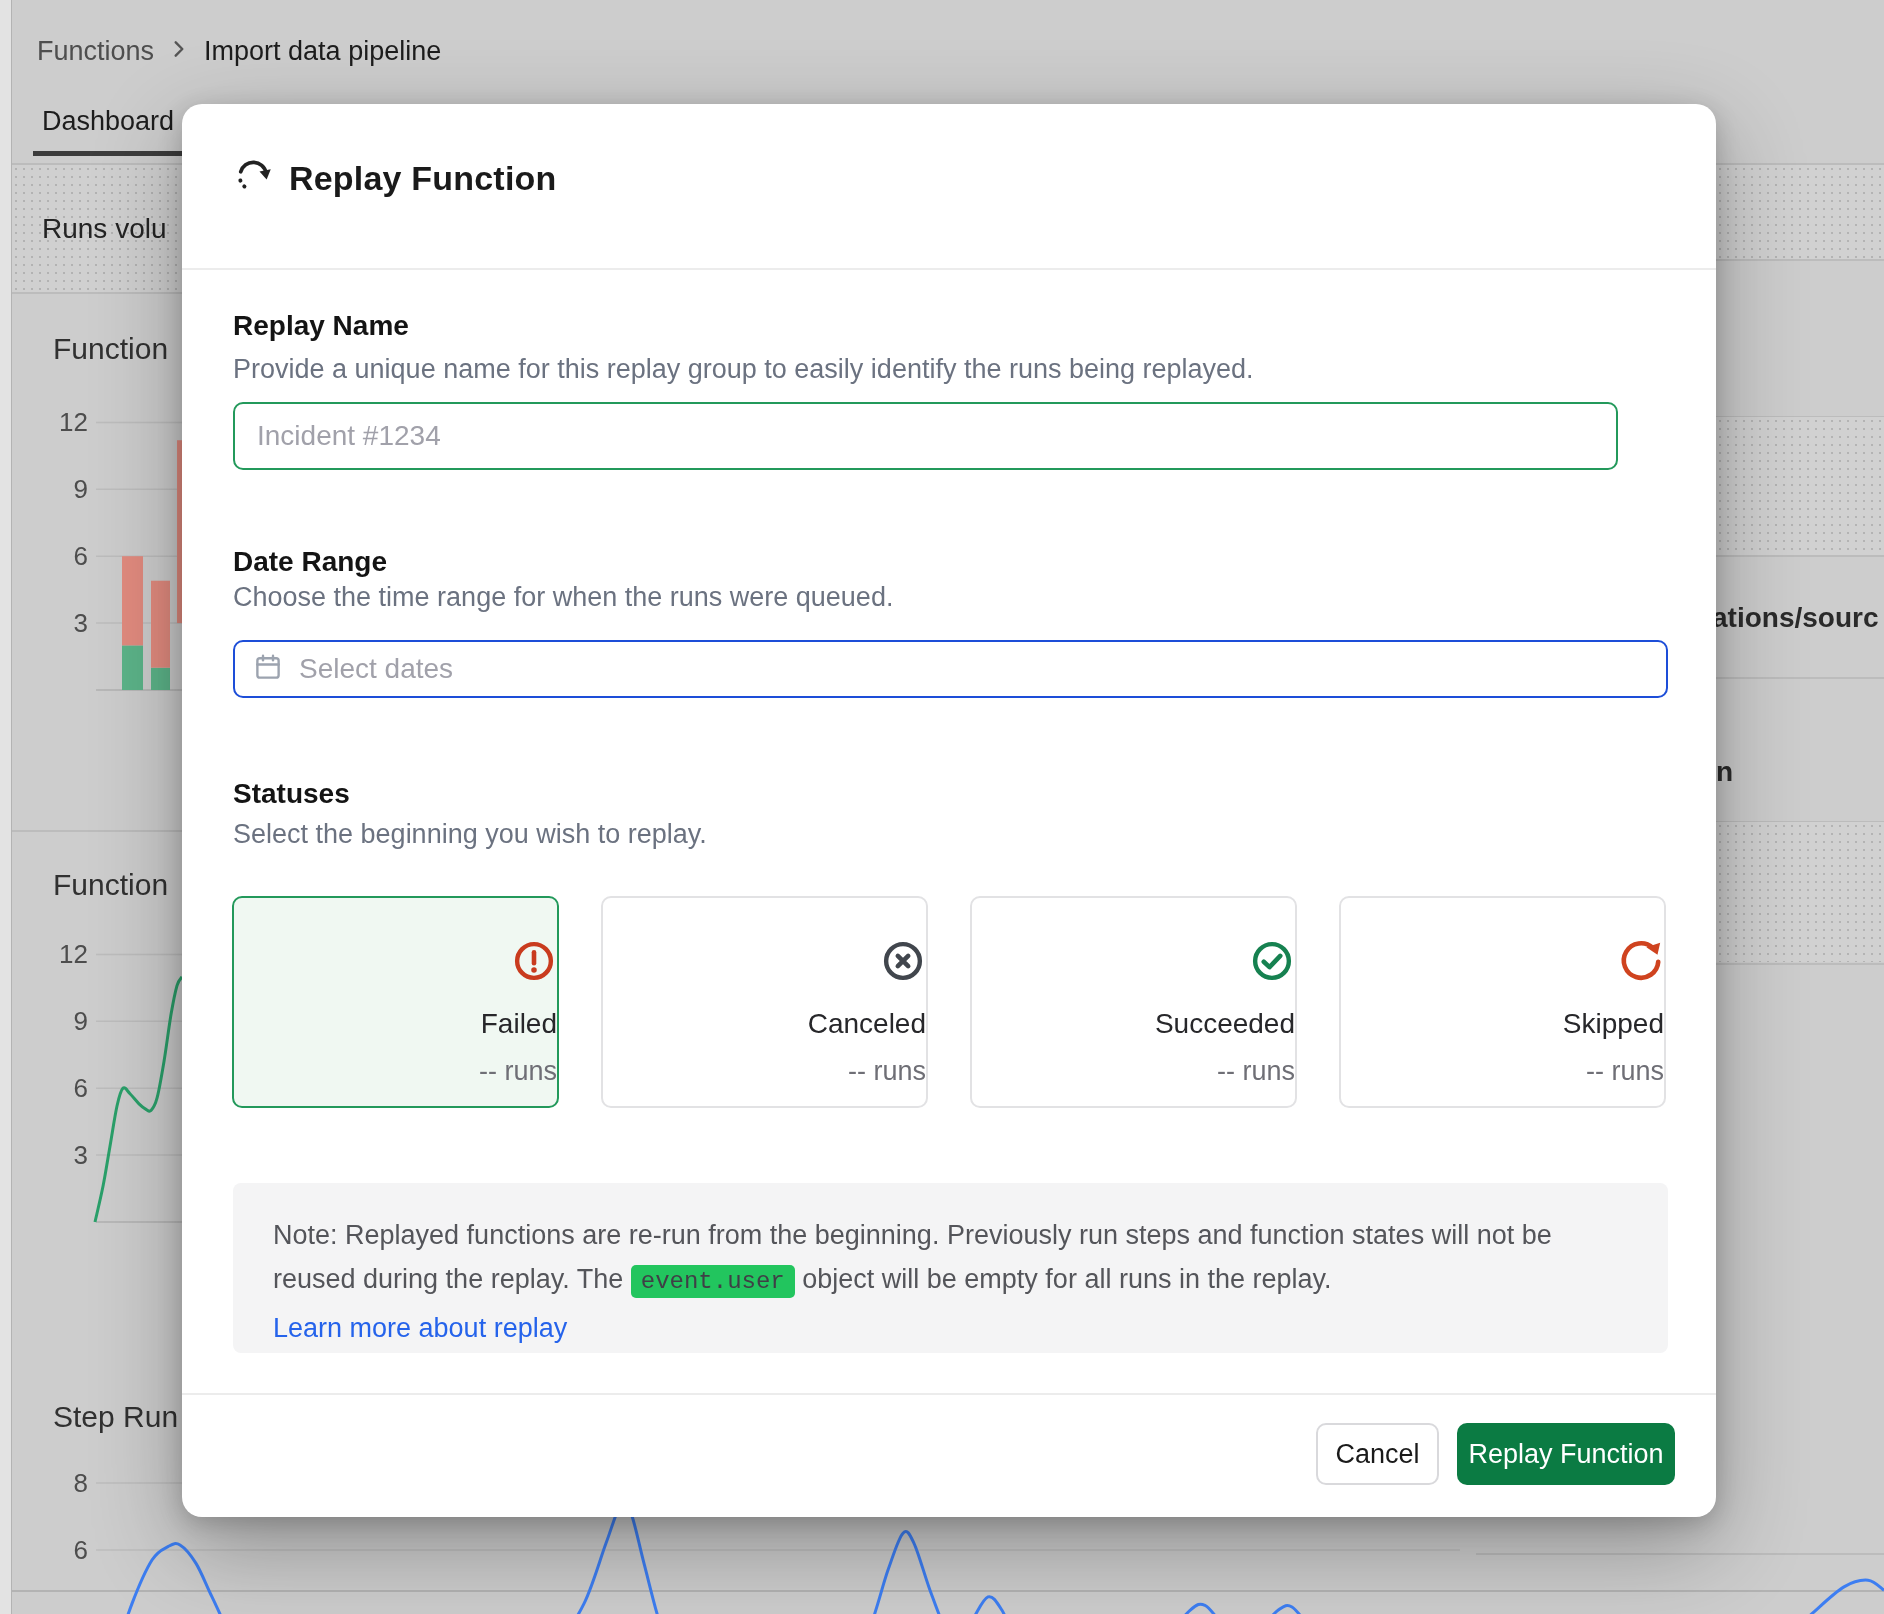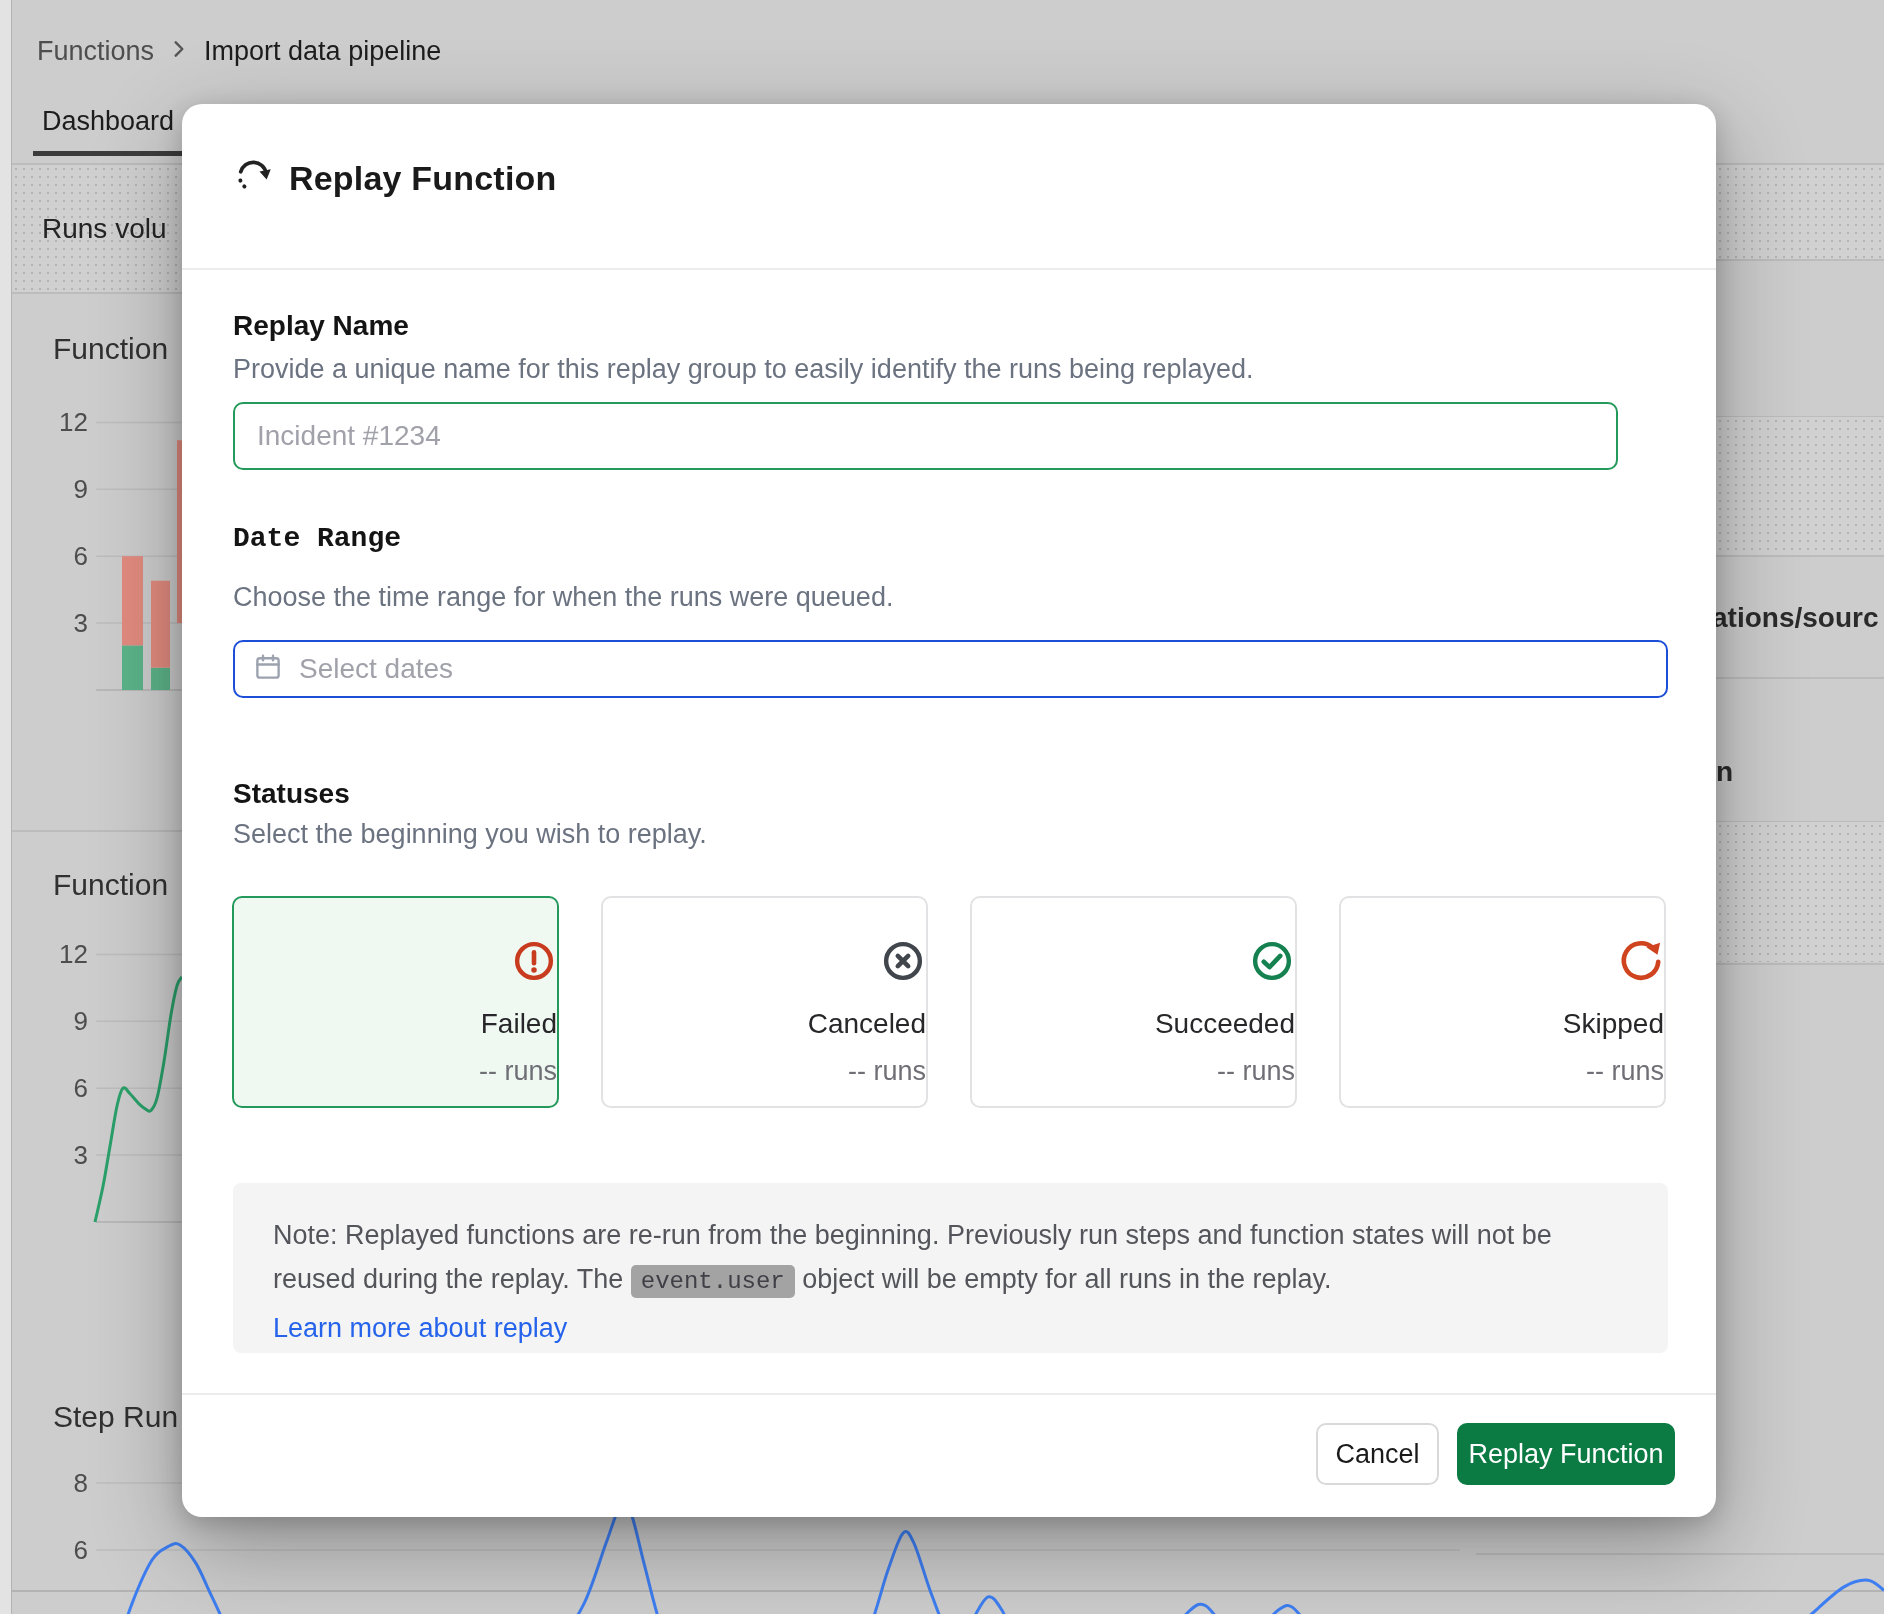--- a/index.html
+++ b/index.html
@@ -40,21 +40,21 @@
                background:#fff; display:flex; align-items:center; padding:0 18px; gap:16px; }
   .date-ph { font-size:28px; color:#a1a1aa; }
   .cards { position:absolute; left:50px; top:792px; display:flex; gap:42px; }
   .status-card { width:327px; height:212px; border:2px solid #e2e2e4; border-radius:10px; background:#fff;
                  display:flex; flex-direction:column; align-items:flex-end; padding-top:40px; cursor:pointer; }
   .status-card.selected { border-color:#23995b; background:#f0f8f2; }
   .card-label { margin-top:20px; font-size:28px; color:#27272a; }
   .card-runs { margin-top:16px; font-size:27px; color:#6f6f76; }
   .note { position:absolute; left:51px; top:1079px; width:1435px; height:170px; background:#f4f4f5; border-radius:8px;
           padding:30px 70px 0 40px; font-size:27px; line-height:44px; color:#54555a; }
-  .code-chip { font-family:"Liberation Mono", monospace; font-size:24px; background:#a3a3a3; color:#3f3f46;
+  .code-chip { font-family:"Liberation Mono", monospace; font-size:24px; background:#22c55e; color:#3f3f46;
                padding:3px 10px; border-radius:5px; }
   .note-link { display:inline-block; margin-top:2px; color:#2563eb; font-size:27px; cursor:pointer; }
   .btn { position:absolute; top:1319px; height:62px; border-radius:10px; font-family:"Liberation Sans", sans-serif;
          font-size:27px; display:flex; align-items:center; justify-content:center; cursor:pointer; }
   .btn-cancel { left:1134px; width:123px; background:#fff; border:2px solid #d9d9dc; color:#1a1a1a;text-align:right; }
   .btn-submit { left:1275px; width:218px; background:#0b7b43; border:none; color:#ffffff; font-weight:500; }
 </style>
 </head>
 <body>
 
@@ -148,21 +148,21 @@
         </svg>
       </span>
       <span class="modal-title">Replay Function</span>
     </div>
     <div class="modal-divider" style="top:164px;"></div>
 
     <div class="field-label" style="top:206px;">Replay Name</div>
     <div class="field-desc" style="top:250px;">Provide a unique name for this replay group to easily identify the runs being replayed.</div>
     <input class="text-input input-name" type="text" placeholder="Incident #1234" style="">
 
-    <div class="field-label" style="top:419px;font-family:Liberation Mono, monospace;">Date Range</div>
+    <div class="field-label" style="top:442px;">Date Range</div>
     <div class="field-desc" style="top:478px;">Choose the time range for when the runs were queued.</div>
     <div class="date-wrap">
       <span>
         <svg width="30" height="30" viewBox="0 0 24 24" fill="none" stroke="#9ca3af" stroke-width="1.9" stroke-linecap="round">
           <rect x="3.5" y="5" width="17" height="15.5" rx="2"></rect>
           <line x1="3.5" y1="10" x2="20.5" y2="10"></line>
           <line x1="8" y1="3" x2="8" y2="6.6"></line>
           <line x1="16" y1="3" x2="16" y2="6.6"></line>
         </svg>
       </span>

